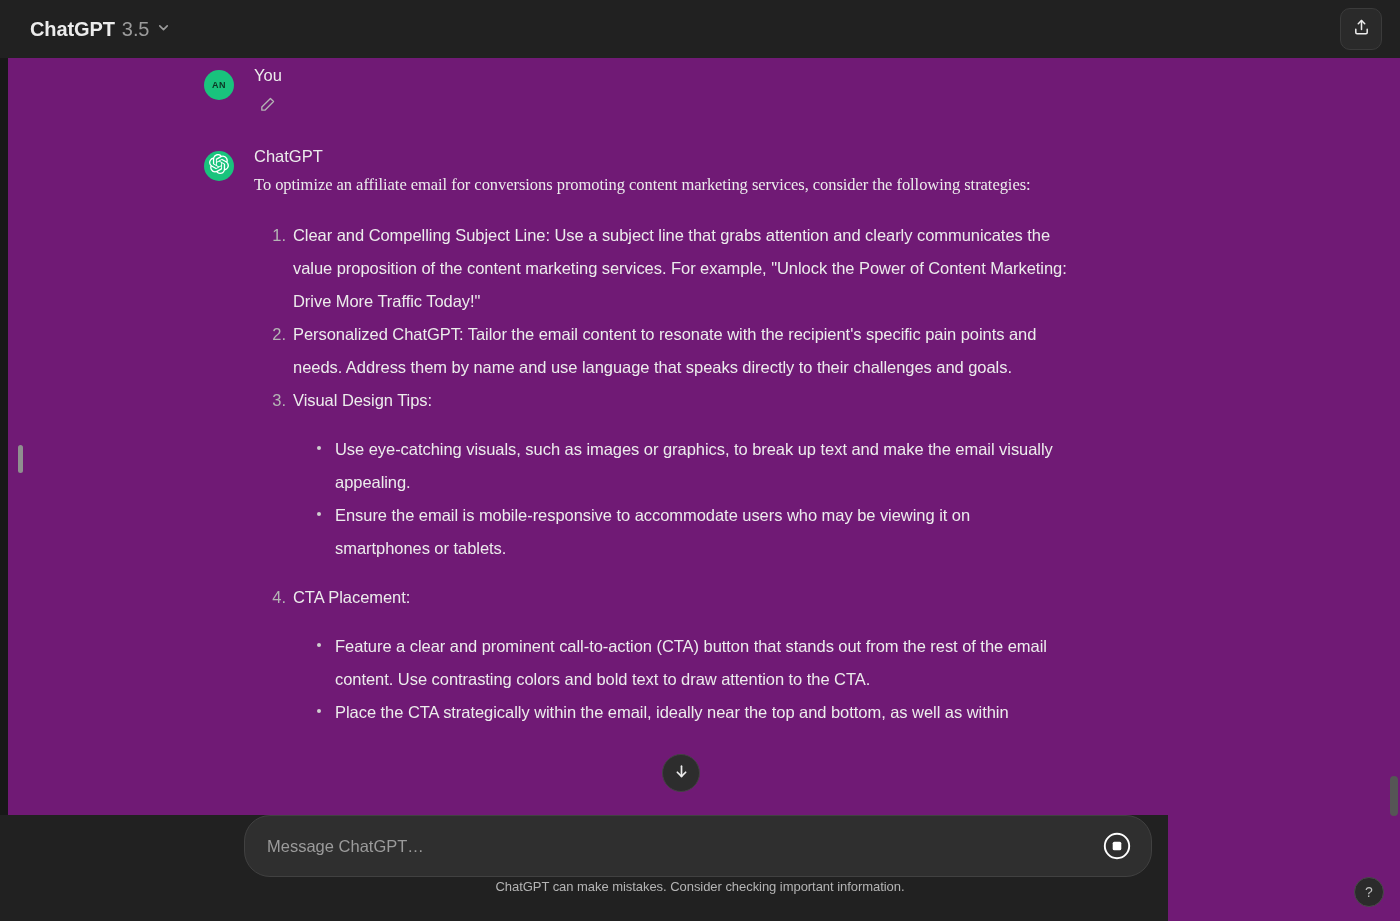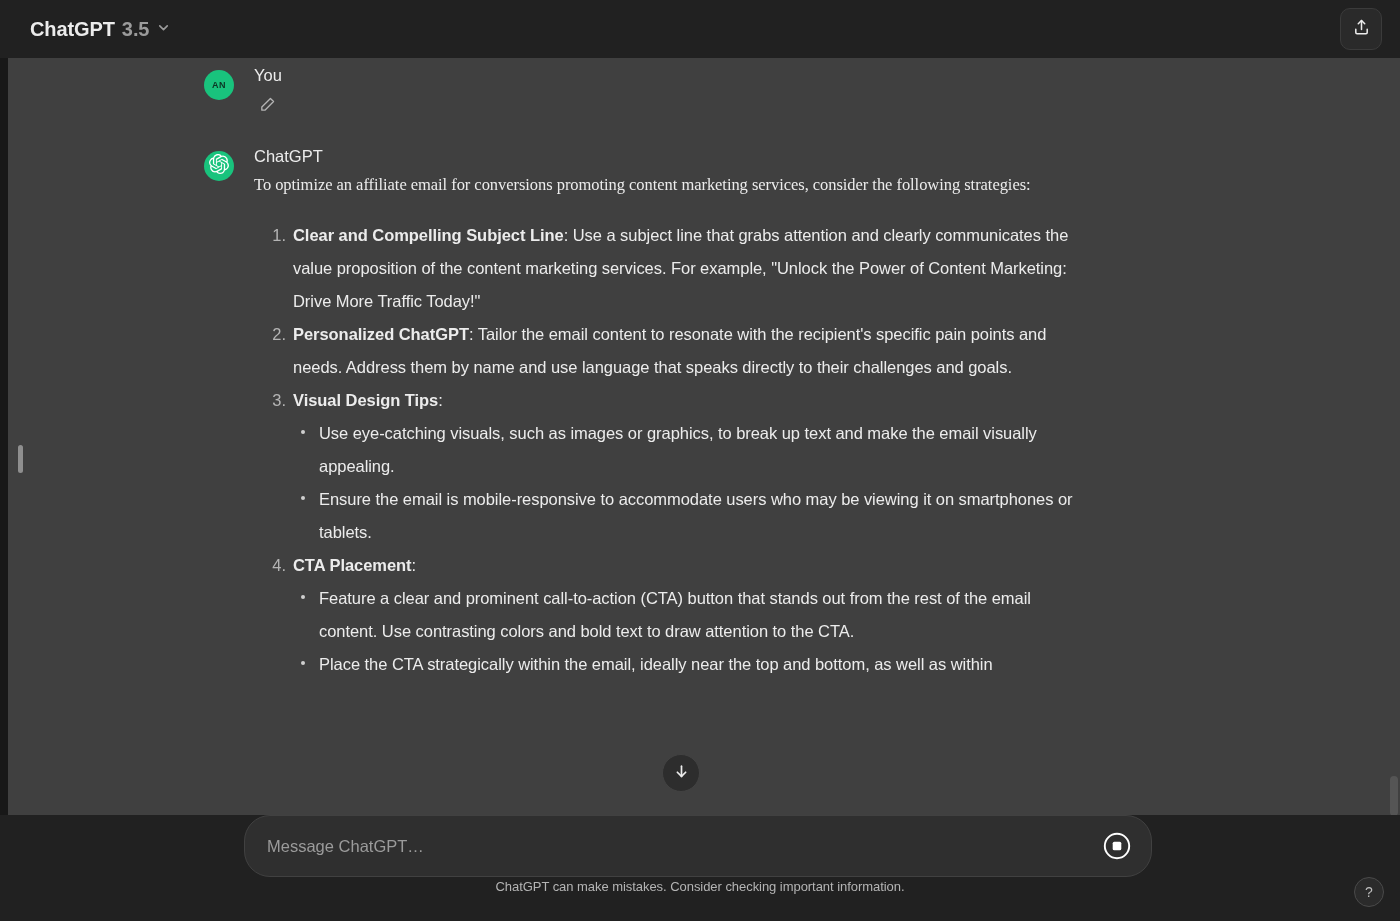--- a/index.html
+++ b/index.html
@@ -10,21 +10,21 @@
     overflow: hidden;
     background: #212121;
     font-family: "Liberation Sans", sans-serif;
     color: #ececec;
   }
 
   .app {
     position: relative;
     width: 1400px;
     height: 921px;
-    background: #404040;
+    background: #701a75;
   }
 
   
   .left-rail {
     position: absolute;
     left: 0; top: 0;
     width: 8px; height: 921px;
     background: #181818;
   }
   .rail-handle {
@@ -59,21 +59,21 @@
     cursor: pointer;
   }
   .model-name {
     font-size: 20px;
     font-weight: 700;
     color: #ececec;
     letter-spacing: -0.1px;
   }
   .model-version {
     font-size: 20px;
-    font-weight: 700;
+    font-weight: 400;
     color: #9b9b9b;
     letter-spacing: -0.1px;
   }
   .chev { display: block; }
 
   .share-btn {
     width: 42px;
     height: 42px;
     border-radius: 10px;
     border: 1px solid #3b3b3b;
@@ -163,25 +163,25 @@
     content: counter(item) ".";
     position: absolute;
     left: 8px;
     top: 0;
     width: 24px;
     text-align: right;
     color: #b4b4b4;
     font-size: 16.5px;
     line-height: 33px;
   }
-  ol.answer-list > li b, ol.answer-list > li strong { font-weight: 700; }
+  ol.answer-list > li b, ol.answer-list > li strong { font-weight: 400; }
 
   ul.sub-list {
     list-style: none;
-    margin: 0;
+    margin: 16px;
     padding: 0;
   }
   ul.sub-list > li {
     position: relative;
     padding-left: 26px;
     font-size: 16.5px;
     line-height: 33px;
     letter-spacing: -0.05px;
   }
   ul.sub-list > li::before {
@@ -206,21 +206,21 @@
     display: flex; align-items: center; justify-content: center;
     cursor: pointer;
     z-index: 30;
   }
 
   
   .composer-wrap {
     position: absolute;
     left: 0;
     bottom: 0;
-    width: 1400px;
+    width: 1168px;
     height: 106px;
     background: #212121;
     z-index: 25;
   }
   .composer {
     position: absolute;
     left: 244px;
     top: 0;
     width: 908px;
     height: 62px;

